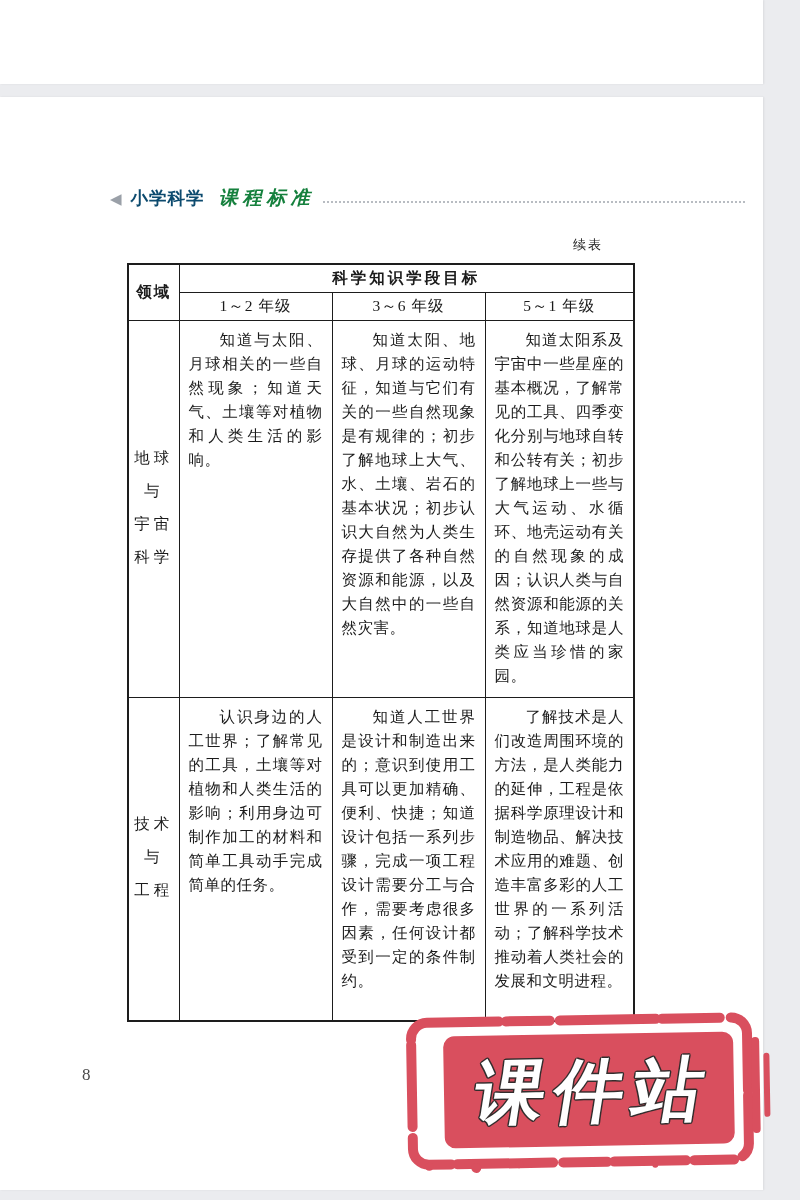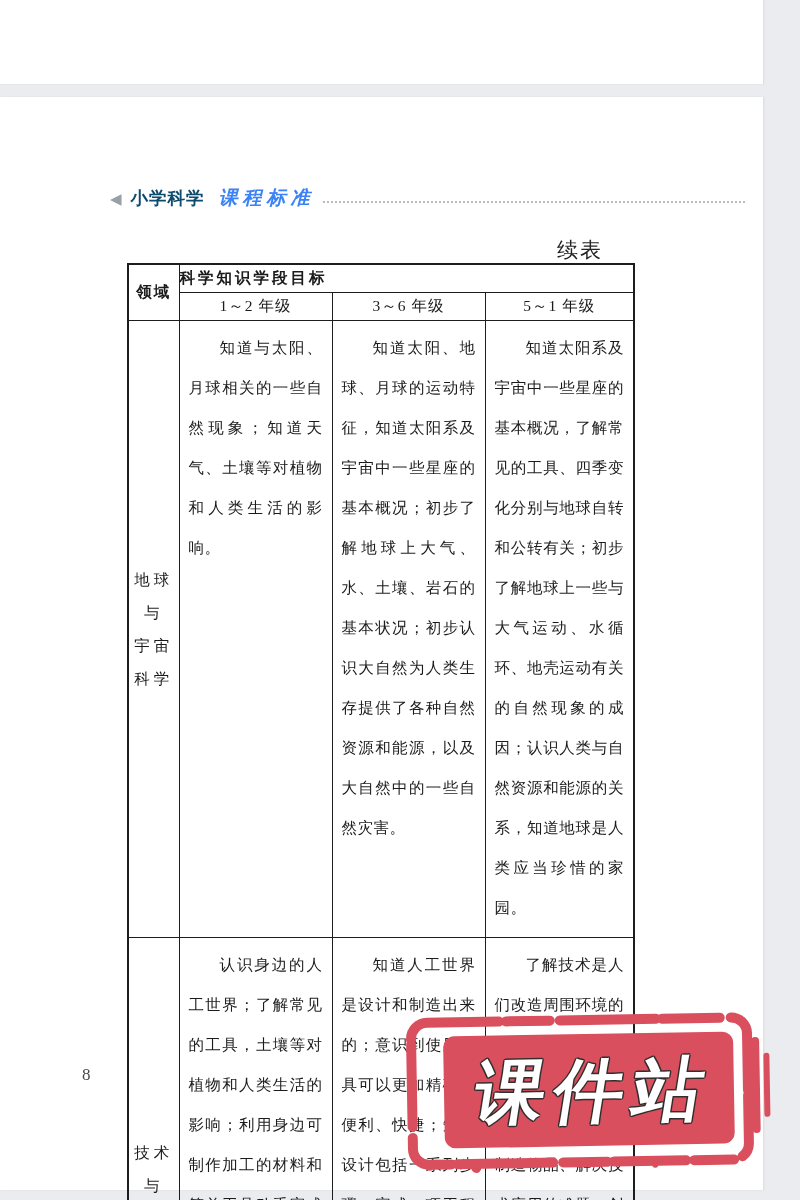--- a/index.html
+++ b/index.html
@@ -41,40 +41,40 @@
     font-weight: bold;
     font-size: 17.5px;
     letter-spacing: 1px;
     color: #0c4a6e;
   }
   .head-series {
     font-style: italic;
     font-weight: bold;
     font-size: 19px;
     letter-spacing: 5px;
-    color: #3b82f6;
+    color: #15803d;
     margin-left: 14px;
   }
   .head-dots {
     flex: 1;
     border-bottom: 2px dotted #b8bcc2;
     height: 0;
     margin-left: 8px;
     margin-top: 8px;
   }
 
   
   .continued-note {
     position: absolute;
     top: 139px;
     left: 127px;
     width: 506px;
     text-align: right;
     padding-right: 30px;
-    font-size: 21px;
+    font-size: 13px;
     letter-spacing: 2px;
     color: #222;
   }
 
   
   table.std-table {
     position: absolute;
     top: 166px;
     left: 127px;
     width: 506px;
@@ -84,21 +84,21 @@
   table.std-table th, table.std-table td {
     border: 1px solid #1d1d1d;
     font-size: 15.5px;
   }
   table.std-table { border: 2px solid #1d1d1d; }
   th.group-header {
     height: 28px;
     font-weight: bold;
     letter-spacing: 3px;
     font-size: 16px;
-    text-align: left;
+    text-align: center;
   }
   th.domain-header {
     font-weight: bold;
     font-size: 16px;
     letter-spacing: 2px;
     text-align: center;
   }
   th.grade-header {
     height: 28px;
     font-weight: normal;
@@ -108,25 +108,26 @@
   }
   td.domain-cell {
     text-align: center;
     vertical-align: middle;
     font-size: 16px;
   }
   td.domain-cell .v-line {
     display: block;
     line-height: 33px;
     letter-spacing: 4px;
+    font-family: Liberation Mono, monospace;
   }
   td.body-cell {
     vertical-align: top;
     padding: 7px 9px 9px 9px;
-    line-height: 40px;
+    line-height: 24px;
     text-align: justify;
     text-indent: 2em;
     letter-spacing: 0.5px;
     margin-top: 38px;
   }
   tr.data-row-1 { height: 367px; }
   tr.data-row-2 { height: 324px; }
 
   
   .page-number {
@@ -189,21 +190,21 @@
     </thead>
     <tbody>
       <tr class="data-row-1">
         <td class="domain-cell">
           <span class="v-line">地球</span>
           <span class="v-line">与</span>
           <span class="v-line">宇宙</span>
           <span class="v-line">科学</span>
         </td>
         <td class="body-cell">知道与太阳、月球相关的一些自然现象；知道天气、土壤等对植物和人类生活的影响。</td>
-        <td class="body-cell">知道太阳、地球、月球的运动特征，知道太阳系及宇宙中一些星座的基本概况；初步了解地球上大气、水、土壤、岩石的基本状况；初步认识大自然为人类生存提供了各种自然资源和能源，以及大自然中的一些自然灾害。</td>
+        <td class="body-cell">知道太阳、地球、月球的运动特征，知道与它们有关的一些自然现象是有规律的；初步了解地球上大气、水、土壤、岩石的基本状况；初步认识大自然为人类生存提供了各种自然资源和能源，以及大自然中的一些自然灾害。</td>
         <td class="body-cell">知道太阳系及宇宙中一些星座的基本概况，了解常见的工具、四季变化分别与地球自转和公转有关；初步了解地球上一些与大气运动、水循环、地壳运动有关的自然现象的成因；认识人类与自然资源和能源的关系，知道地球是人类应当珍惜的家园。</td>
       </tr>
       <tr class="data-row-2">
         <td class="domain-cell">
           <span class="v-line">技术</span>
           <span class="v-line">与</span>
           <span class="v-line">工程</span>
         </td>
         <td class="body-cell">认识身边的人工世界；了解常见的工具，土壤等对植物和人类生活的影响；利用身边可制作加工的材料和简单工具动手完成简单的任务。</td>
         <td class="body-cell">知道人工世界是设计和制造出来的；意识到使用工具可以更加精确、便利、快捷；知道设计包括一系列步骤，完成一项工程设计需要分工与合作，需要考虑很多因素，任何设计都受到一定的条件制约。</td>

